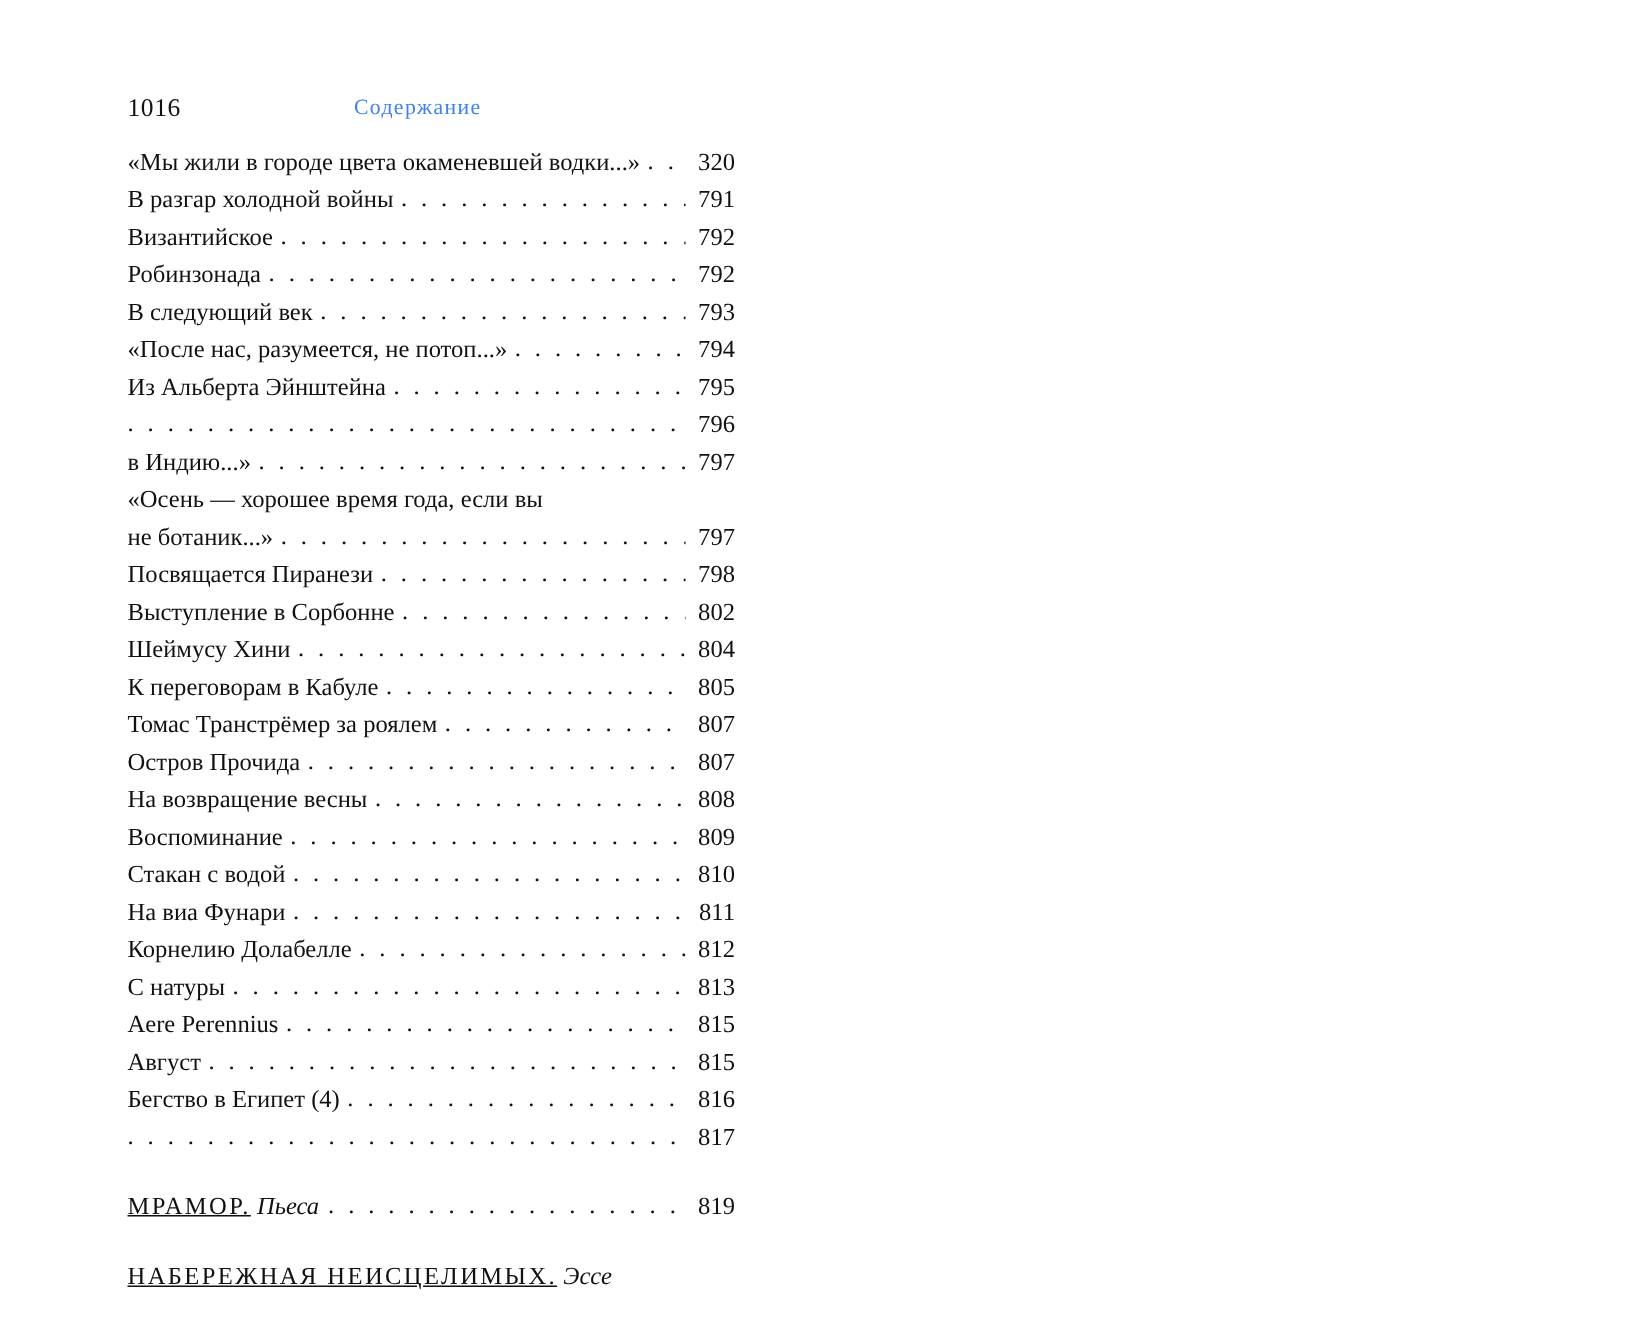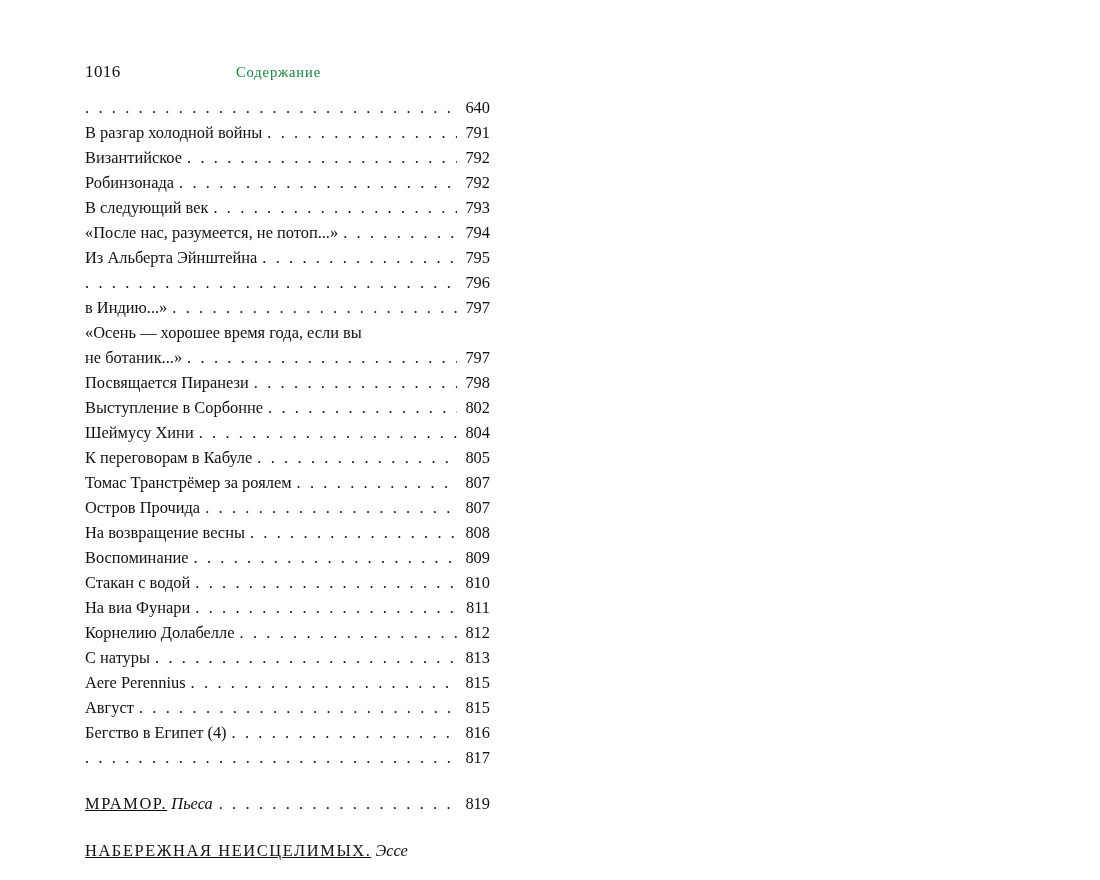--- a/index.html
+++ b/index.html
@@ -38,21 +38,21 @@
     letter-spacing: 0.4px;
     color: #111;
   }
   .running-head {
     position: absolute;
     left: 151px;
     top: 2px;
     font-family: "Liberation Serif", serif;
     font-size: 14.5px;
     letter-spacing: 0.9px;
-    color: #15803d;
+    color: #3b82f6;
   }
   .toc {
     position: absolute;
     left: 85px;
     top: 100px;
     width: 405px;
   }
   .entry {
     display: block;
     position: relative;
@@ -118,22 +118,23 @@
 
   <div class="header">
     <div class="folio">1016</div>
     <div class="running-head">Содержание</div>
   </div>
 
   <div class="toc">
 
     <div class="entry">
       <div class="row">
-        <span class="leader">. . . . . . . . . . . . . . . . . . . . . . . . . . . . . . . . . . . . . . . . . . . . . . . . . . . . .</span>
-        <span class="page-num">640</span>
+        <span class="title">«Мы жили в городе цвета окаменевшей водки...»</span>
+        <span class="leader">. . . . . . . . . . . . . . . . . . . . . . . . . . . . . . . . . . . . . . . . . . . . . . . . . . . . .</span>
+        <span class="page-num">320</span>
       </div>
     </div>
 
     <div class="entry">
       <div class="row">
         <span class="title">В разгар холодной войны</span>
         <span class="leader">. . . . . . . . . . . . . . . . . . . . . . . . . . . . . . . . . . . . . . . . . . . . . . . . . . . . .</span>
         <span class="page-num">791</span>
       </div>
     </div>

